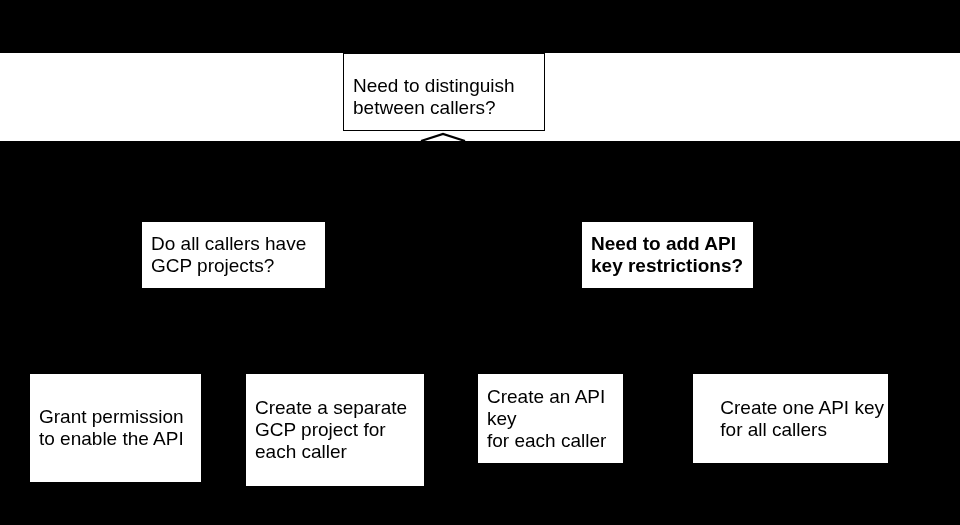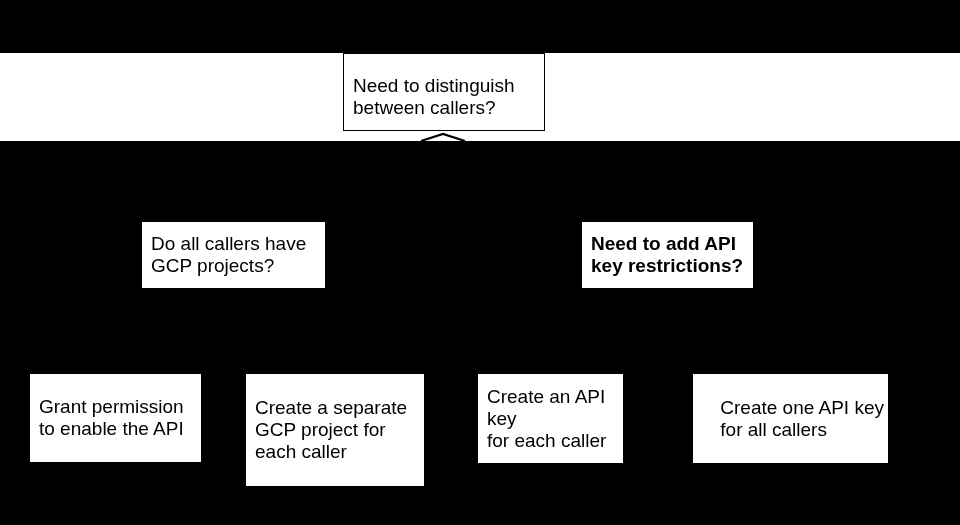--- a/index.html
+++ b/index.html
@@ -32,21 +32,21 @@
     font-size:19px;line-height:22px;
   }
   .box span{white-space:pre-line;display:block;}
   .box--root{
     left:343px;top:53px;width:202px;height:78px;
     border:1.5px solid var(--node-border);
     padding-top:10px;
   }
   .box--d1{left:142px;top:222px;width:183px;height:66px;}
   .box--d2{left:582px;top:222px;width:171px;height:66px;font-weight:bold;}
-  .box--o1{left:30px; top:374px;width:171px;height:88px;align-items:center;}
+  .box--o1{left:30px; top:374px;width:171px;height:108px;align-items:center;}
   .box--o2{left:246px;top:374px;width:178px;height:112px;}
   .box--o3{left:478px;top:374px;width:145px;height:89px;}
   .box--o4{left:693px;top:374px;width:195px;height:89px;justify-content:flex-end;}
   .diamond-tip{
     position:absolute;left:415px;top:127px;
     width:56px;height:15px;
   }
 </style>
 </head>
 <body>

